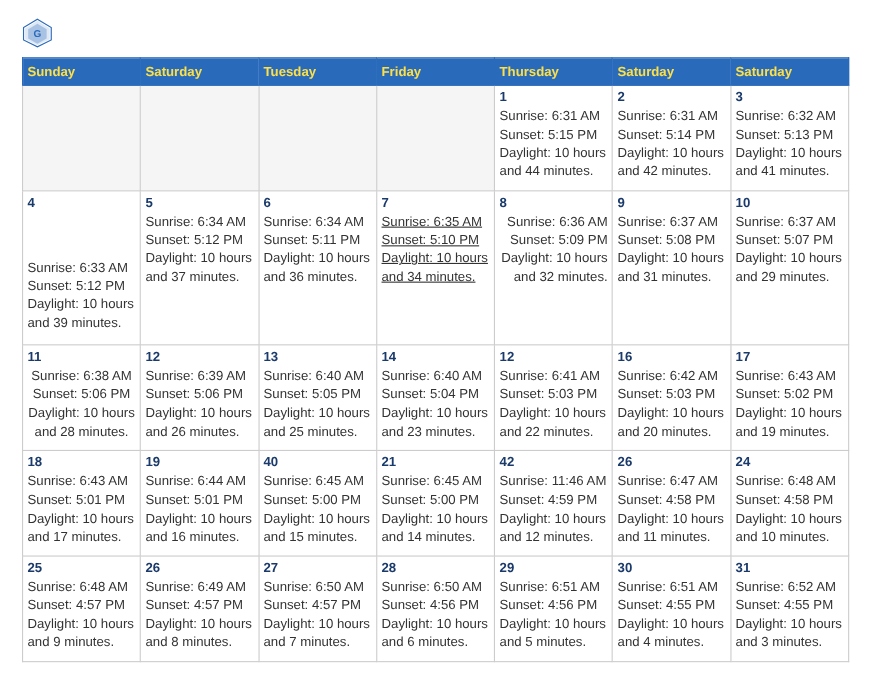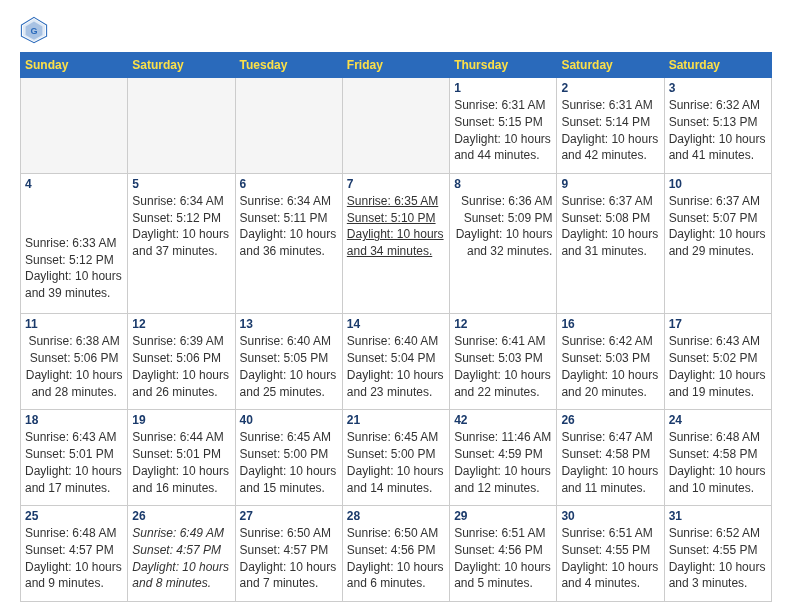--- a/index.html
+++ b/index.html
@@ -305,21 +305,21 @@
         <tr>
           <td>
             <span class="day-num">25</span>
             <div class="day-info" style="white-space: pre-line;">Sunrise: 6:48 AM
 Sunset: 4:57 PM
 Daylight: 10 hours
 and 9 minutes.</div>
           </td>
           <td>
             <span class="day-num">26</span>
-            <div class="day-info" style="white-space: pre-line; font-style: italic;">Sunrise: 6:49 AM
+            <div class="day-info" style="white-space: pre-line;">Sunrise: 6:49 AM
 Sunset: 4:57 PM
 Daylight: 10 hours
 and 8 minutes.</div>
           </td>
           <td>
             <span class="day-num">27</span>
             <div class="day-info" style="white-space: pre-line;">Sunrise: 6:50 AM
 Sunset: 4:57 PM
 Daylight: 10 hours
 and 7 minutes.</div>

